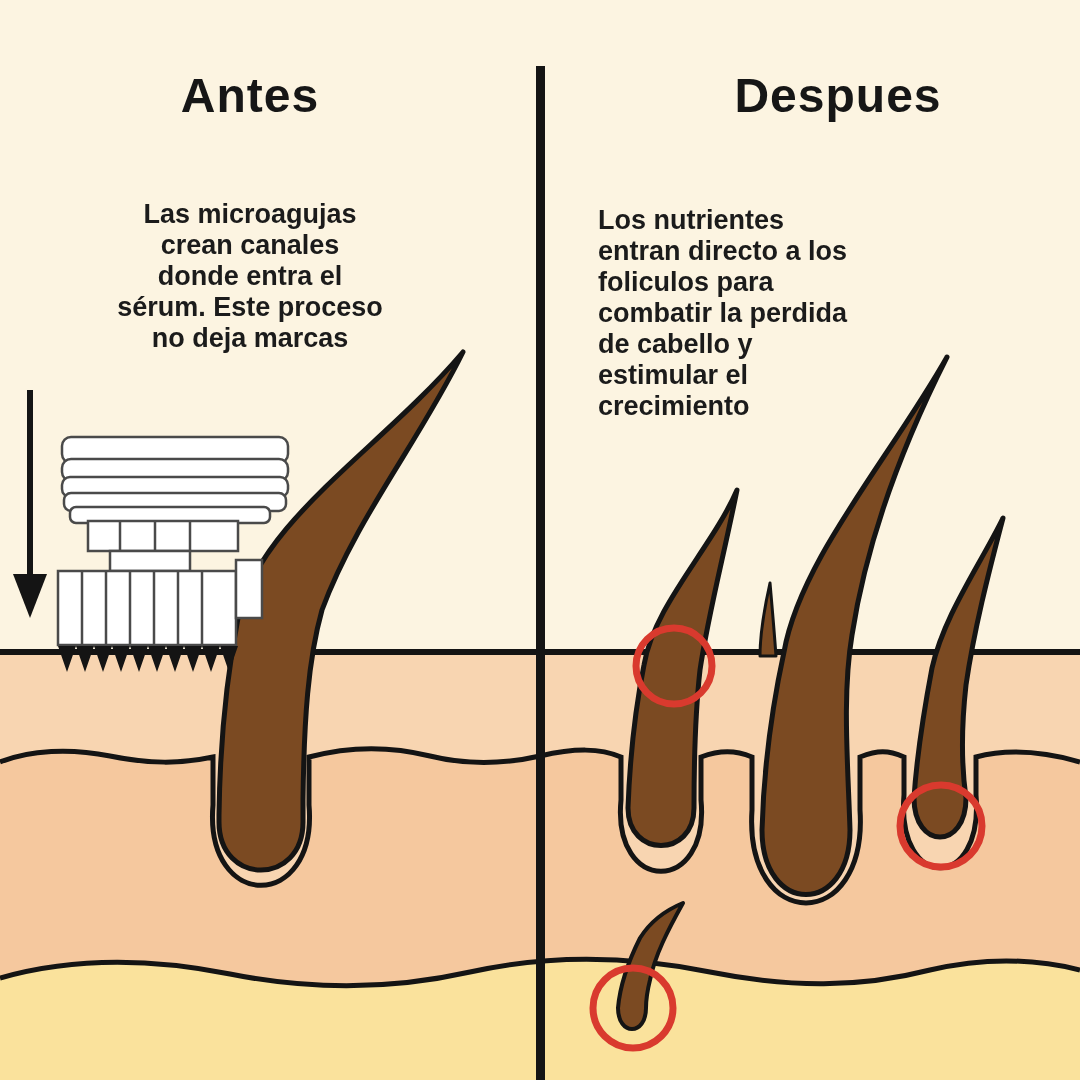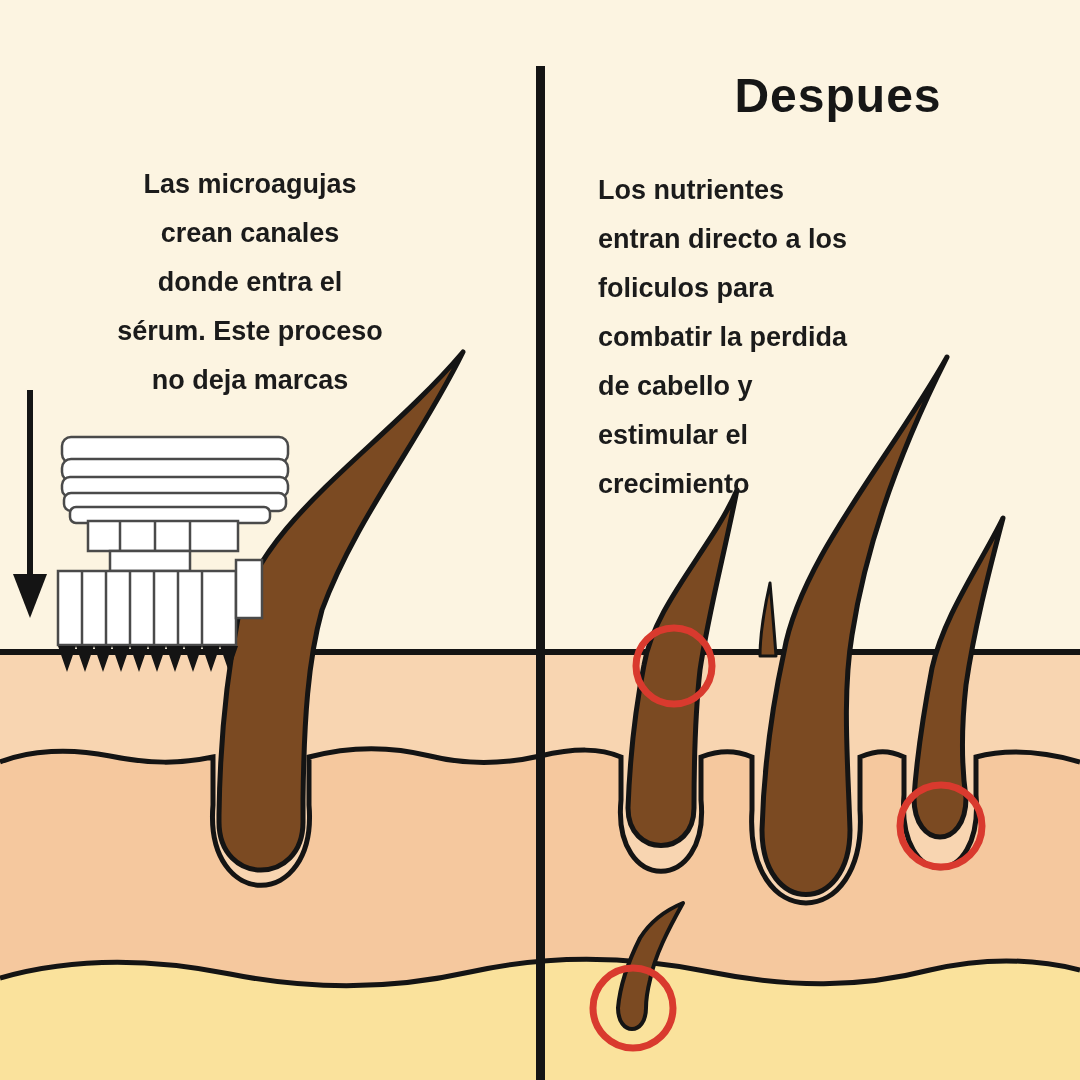--- a/index.html
+++ b/index.html
@@ -25,22 +25,23 @@
     text-align: center;
     letter-spacing: 1px;
   }
   .title-left { left: 0; width: 500px; }
   .title-right { left: 580px; width: 516px; }
   .desc {
     position: absolute;
     font-size: 27px;
     font-weight: bold;
     color: #1b1b1b;
-    line-height: 49px;
+    line-height: 31px;
     white-space: pre-line;
+    margin-top: 39px;
   }
   .desc-left { top: 160px; left: 55px; width: 390px; text-align: center; }
   .desc-right { top: 166px; left: 598px; width: 350px; text-align: left; }
 </style>
 </head>
 <body>
 
 <div class="canvas">
 
   <svg class="scene" viewBox="0 0 1080 1080">
@@ -99,20 +100,21 @@
 
     <rect x="536" y="66" width="9" height="1014" fill="#141414"></rect>
 
     <g fill="none" stroke-width="7" stroke="#D93A2E">
       <circle cx="674" cy="666" r="38"></circle>
       <circle cx="941" cy="826" r="41"></circle>
       <circle cx="633" cy="1008" r="40"></circle>
     </g>
   </svg>
 
+  <div class="title title-left">Antes</div>
   <div class="title title-right">Despues</div>
 
   <div class="desc desc-left">Las microagujas
 crean canales
 donde entra el
 sérum. Este proceso
 no deja marcas</div>
   <div class="desc desc-right">Los nutrientes
 entran directo a los
 foliculos para

